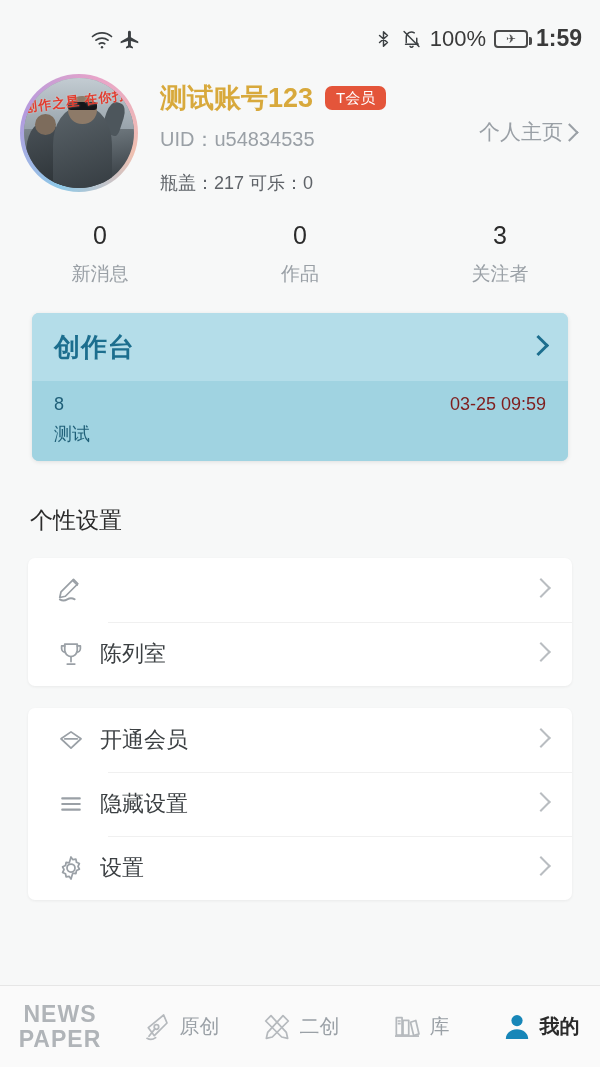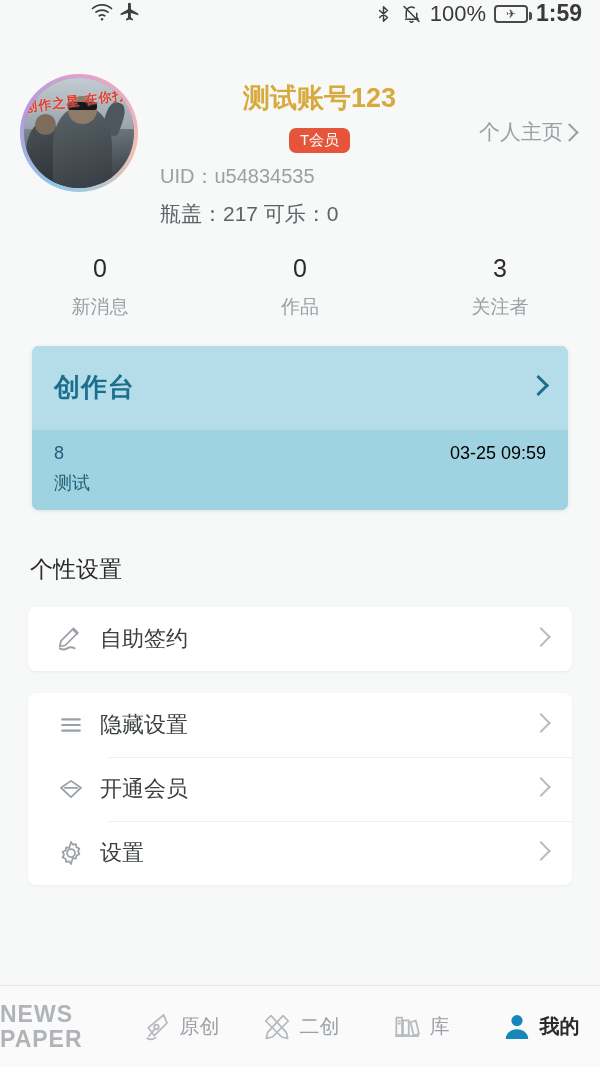--- a/index.html
+++ b/index.html
@@ -7,21 +7,21 @@
     width:600px; height:1067px;
     font-family:"Liberation Sans","DejaVu Sans",sans-serif;
     background:#f7f8f8;
     overflow:hidden;
   }
   .phone { position:relative; width:600px; height:1067px; background:#f7f8f8; display:flex; flex-direction:column; }
 
   
   .statusbar {
     height:52px; flex:0 0 52px;
-    display:flex; align-items:flex-start;
+    display:flex; align-items:flex-end;
     padding:0 18px;
     background:#f7f8f8;
     color:#3c4043;
     gap:7px;
   }
   .sb-left { display:flex; align-items:center; gap:5px; margin-left:72px; }
   .sb-right { margin-left:auto; display:flex; align-items:center; gap:8px; }
   .sb-right .pct { font-size:22px; letter-spacing:0px; color:#3a3a3a; }
   .sb-right .clock { font-size:23px; color:#3a3a3a;font-weight:bold; }
   .ico { display:inline-flex; align-items:center; }
@@ -62,28 +62,28 @@
   .av-text {
     position:absolute; left:0; right:0; top:13%;
     text-align:center; font-size:13px; font-weight:bold;
     color:#e23c2e; letter-spacing:1px;
     text-shadow:0 0 2px rgba(255,255,255,.5);
     transform:rotate(-7deg);
     white-space:nowrap;
   }
 
   .pinfo { flex:1 1 auto; padding-left:22px; padding-top:6px; min-width:0; }
-  .namerow { display:flex; align-items:center; gap:12px;flex-direction:column; }
+  .namerow { display:flex; align-items:center; gap:12px; }
   .uname { font-size:27px; font-weight:bold; color:#d8a93c; white-space:nowrap; }
   .vipbadge {
     background:#e4553a; color:#fff; font-size:15px;
     padding:3px 11px; border-radius:7px; white-space:nowrap; line-height:1.25;
   }
   .uid { margin-top:10px; font-size:20px; color:#9aa0a6; }
-  .coins { margin-top:10px; font-size:21px; color:#5f6368; }
+  .coins { margin-top:18px; font-size:18px; color:#5f6368; }
 
   .homelink {
     display:flex; align-items:center; 
     color:#9aa0a6; font-size:21px;
     align-self:flex-start; margin-top:44px; padding-right:4px; white-space:nowrap;
   }
   .chev {
     display:inline-block; width:13px; height:13px;
     border-right:2px solid currentColor; border-top:2px solid currentColor;
     transform:rotate(45deg);
@@ -100,34 +100,34 @@
   .ccard {
     position:relative; border-radius:7px; overflow:hidden;
     box-shadow:0 1px 4px rgba(0,0,0,.10);
     background:#a9d6e2;
   }
   .ccard .wm {
     position:absolute; right:-42px; top:-48px; width:220px; height:220px;
     opacity:.5; pointer-events:none;
   }
   .ccard-top {
-    position:relative; background:#b4dde9; height:84px;
+    position:relative; background:#b4dde9; height:68px;
     display:flex; align-items:center; padding:0 22px;
   }
   .ccard-top .t { font-size:26px; font-weight:bold; color:#1c6e8e; letter-spacing:1px; }
   .ccard-top .c { margin-left:auto; color:#1c6e8e; }
   .ccard-top .c .chev { width:15px; height:15px; border-width:3px; }
   .ccard-bot {
     position:relative; background:#a0d3e1; padding:13px 22px 15px 22px;
     display:flex; align-items:flex-start;
   }
   .ccard-bot .col { display:flex; flex-direction:column; gap:7px; }
   .ccard-bot .n { font-size:18px; color:#1f5f78; }
   .ccard-bot .s { font-size:18px; color:#1f5f78; }
-  .ccard-bot .d { margin-left:auto; font-size:18px; color:#000000; align-self:flex-start; }
+  .ccard-bot .d { margin-left:auto; font-size:18px; color:#7f1d1d; align-self:flex-start; }
 
   
   .sect-title { font-size:23px; color:#2b2b2b; padding:44px 0 22px 30px; }
 
   .group {
     margin:0 28px 22px 28px; background:#fff; border-radius:7px;
     box-shadow:0 1px 3px rgba(0,0,0,.06); overflow:hidden;
   }
   .row {
     display:flex; align-items:center; height:64px; padding:0 24px 0 28px; position:relative;
@@ -144,21 +144,21 @@
   .tabbar {
     flex:0 0 82px; height:82px; display:flex; align-items:center;
     background:#fafafa; border-top:1px solid #e6e6e6;
   }
   .tab { flex:1 1 0; display:flex; flex-direction:row; align-items:center; justify-content:center; gap:7px; }
   .tab .tlbl { font-size:20px; color:#9aa0a6; }
   .tab.active .tlbl { color:#2b2b2b;font-weight:bold; }
   .tab .tico { color:#b5b9bd; height:34px; display:flex; align-items:center; }
   .tab.active .tico { color:#1786b8; }
   .brand {
-    flex:1 1 0; display:flex; flex-direction:column; align-items:flex-start; justify-content:center;
+    flex:1 1 0; display:flex; flex-direction:column; align-items:center; justify-content:center;
     font-weight:bold; font-size:23px; color:#b0b4b8; line-height:1.05; letter-spacing:1px;
   }
 </style>
 </head>
 <body>
 
 <div class="phone">
 
   <div class="statusbar">
     <div class="sb-left">
@@ -269,45 +269,57 @@
 
     <div class="group">
       <div class="row">
         <span class="ricon">
           <svg width="30" height="30" viewBox="0 0 24 24" fill="none" stroke="currentColor" stroke-width="1.4" stroke-linecap="round" stroke-linejoin="round">
             <path d="M4 13.5 3 18l4.5-1 10-10-3.5-3.5z"></path>
             <path d="M13.5 4.5 17 8"></path>
             <path d="M3 19.5c2 1.2 4 1.2 6 0s4-1.2 6 0"></path>
           </svg>
         </span>
-        <span class="rlbl">自助签约</span>
+        <span class="rchev"><span class="chev"></span></span>
+      </div>
+      <div class="row">
+        <span class="ricon">
+          <svg width="30" height="30" viewBox="0 0 24 24" fill="none" stroke="currentColor" stroke-width="1.4" stroke-linecap="round" stroke-linejoin="round">
+            <path d="M7 4h10v5a5 5 0 0 1-10 0z"></path>
+            <path d="M7 5.5H4.5v2A3 3 0 0 0 7.5 10.5"></path>
+            <path d="M17 5.5h2.5v2a3 3 0 0 1-3 3"></path>
+            <path d="M12 14v4"></path>
+            <path d="M9 20h6"></path>
+          </svg>
+        </span>
+        <span class="rlbl">陈列室</span>
         <span class="rchev"><span class="chev"></span></span>
       </div>
     </div>
 
     <div class="group">
+      <div class="row">
+        <span class="ricon">
+          <svg width="30" height="30" viewBox="0 0 24 24" fill="none" stroke="currentColor" stroke-width="1.4" stroke-linejoin="round">
+            <path d="M12 5.5 20 11l-8 7.5L4 11z"></path>
+            <path d="M6.5 11h11"></path>
+          </svg>
+        </span>
+        <span class="rlbl">开通会员</span>
+        <span class="rchev"><span class="chev"></span></span>
+      </div>
       <div class="row">
         <span class="ricon">
           <svg width="30" height="30" viewBox="0 0 24 24" stroke="currentColor" stroke-width="1.7" stroke-linecap="round">
             <path d="M5 7.5h14"></path>
               <path d="M5 12h14"></path>
               <path d="M5 16.5h14"></path>
           </svg>
         </span>
         <span class="rlbl">隐藏设置</span>
-        <span class="rchev"><span class="chev"></span></span>
-      </div>
-      <div class="row">
-        <span class="ricon">
-          <svg width="30" height="30" viewBox="0 0 24 24" fill="none" stroke="currentColor" stroke-width="1.4" stroke-linejoin="round">
-            <path d="M12 5.5 20 11l-8 7.5L4 11z"></path>
-            <path d="M6.5 11h11"></path>
-          </svg>
-        </span>
-        <span class="rlbl">开通会员</span>
         <span class="rchev"><span class="chev"></span></span>
       </div>
       <div class="row">
         <span class="ricon">
           <svg width="30" height="30" viewBox="0 0 24 24" fill="none" stroke="currentColor" stroke-width="1.4" stroke-linejoin="round">
             <circle cx="12" cy="12" r="3.2"></circle>
             <path d="M12 3.2l1.4 2.1 2.5-.4.5 2.5 2.3 1-1.1 2.3 1.1 2.3-2.3 1-.5 2.5-2.5-.4L12 20.8l-1.4-2.1-2.5.4-.5-2.5-2.3-1 1.1-2.3L5.3 11l2.3-1 .5-2.5 2.5.4z"></path>
           </svg>
         </span>
         <span class="rlbl">设置</span>

